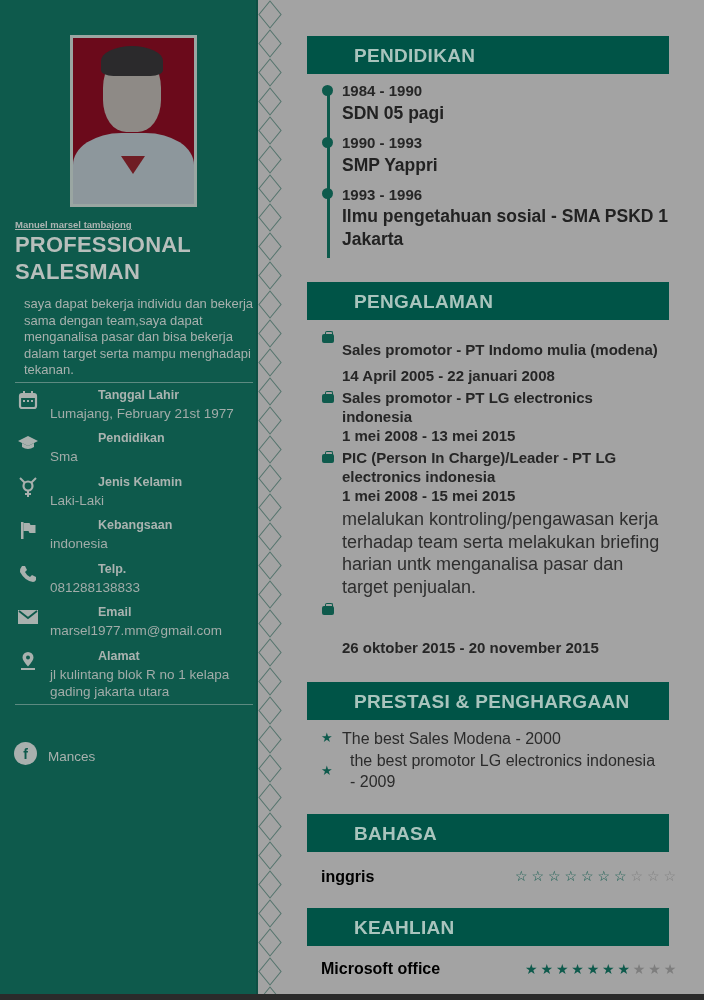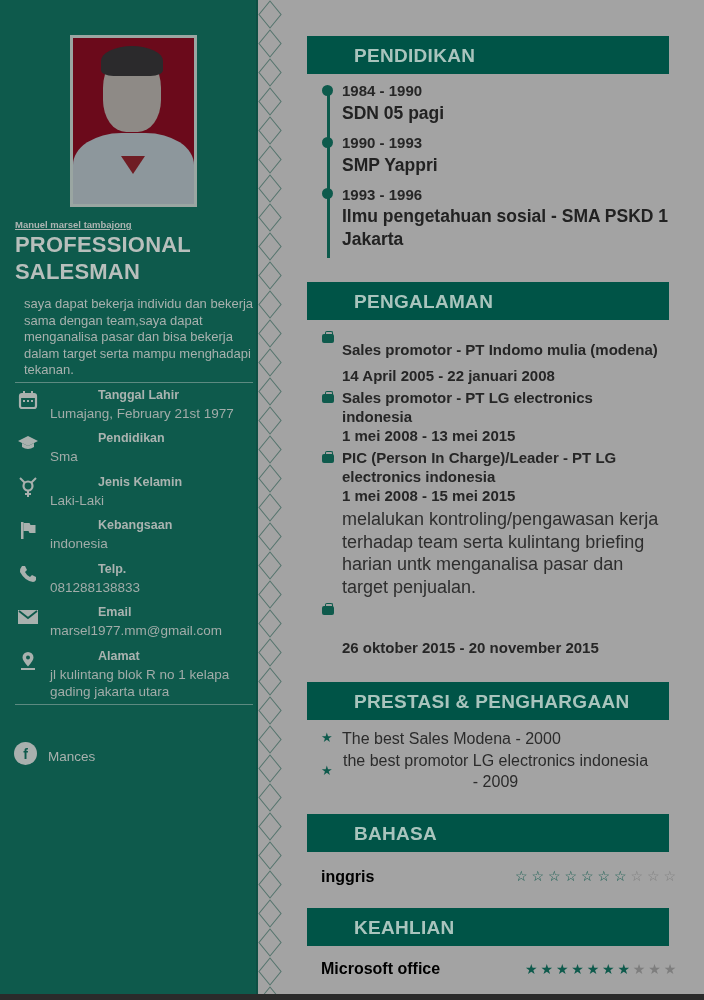--- a/index.html
+++ b/index.html
@@ -177,32 +177,32 @@
   <div class="exp" style="top:340px">Sales promotor  - PT Indomo mulia (modena)</div>
   <div class="exp" style="top:366px">14 April 2005 - 22 januari 2008</div>
 
   <div class="bag" style="top:394px"></div>
   <div class="exp" style="top:388px">Sales promotor  - PT LG electronics indonesia</div>
   <div class="exp" style="top:426px">1 mei 2008 - 13 mei 2015</div>
 
   <div class="bag" style="top:454px"></div>
   <div class="exp" style="top:448px; width:300px">PIC (Person In Charge)/Leader - PT LG electronics indonesia</div>
   <div class="exp" style="top:486px">1 mei 2008 - 15 mei 2015</div>
-  <div class="exp-desc">melalukan kontroling/pengawasan kerja terhadap team serta kulintang briefing harian untk menganalisa pasar dan target penjualan.</div>
+  <div class="exp-desc">melalukan kontroling/pengawasan kerja terhadap team serta melakukan briefing harian untk menganalisa pasar dan target penjualan.</div>
 
   <div class="bag" style="top:606px"></div>
   <div class="exp" style="top:638px">26 oktober 2015 - 20 november 2015</div>
 
   <div class="sec-head" style="top:682px">PRESTASI &amp; PENGHARGAAN</div>
 
   <div class="award-star" style="top:730px">★</div>
   <div class="award" style="top:728px; left:342px">The best Sales Modena - 2000</div>
 
   <div class="award-star" style="top:763px">★</div>
-  <div class="award" style="top:750px; left:336px; width:319px; text-align:center">
+  <div class="award" style="top:750px; left:350px; width:319px; text-align:left">
     <div>the best promotor LG electronics indonesia</div>
     <div>- 2009</div>
   </div>
 
   <div class="sec-head" style="top:814px">BAHASA</div>
   <div class="skill-label" style="top:868px">inggris</div>
   <div class="stars" id="lang-stars" style="top:868px; left:514px">
       <span style="color: rgb(14, 90, 76);">☆</span>
       <span style="color: rgb(14, 90, 76);">☆</span>
       <span style="color: rgb(14, 90, 76);">☆</span>

